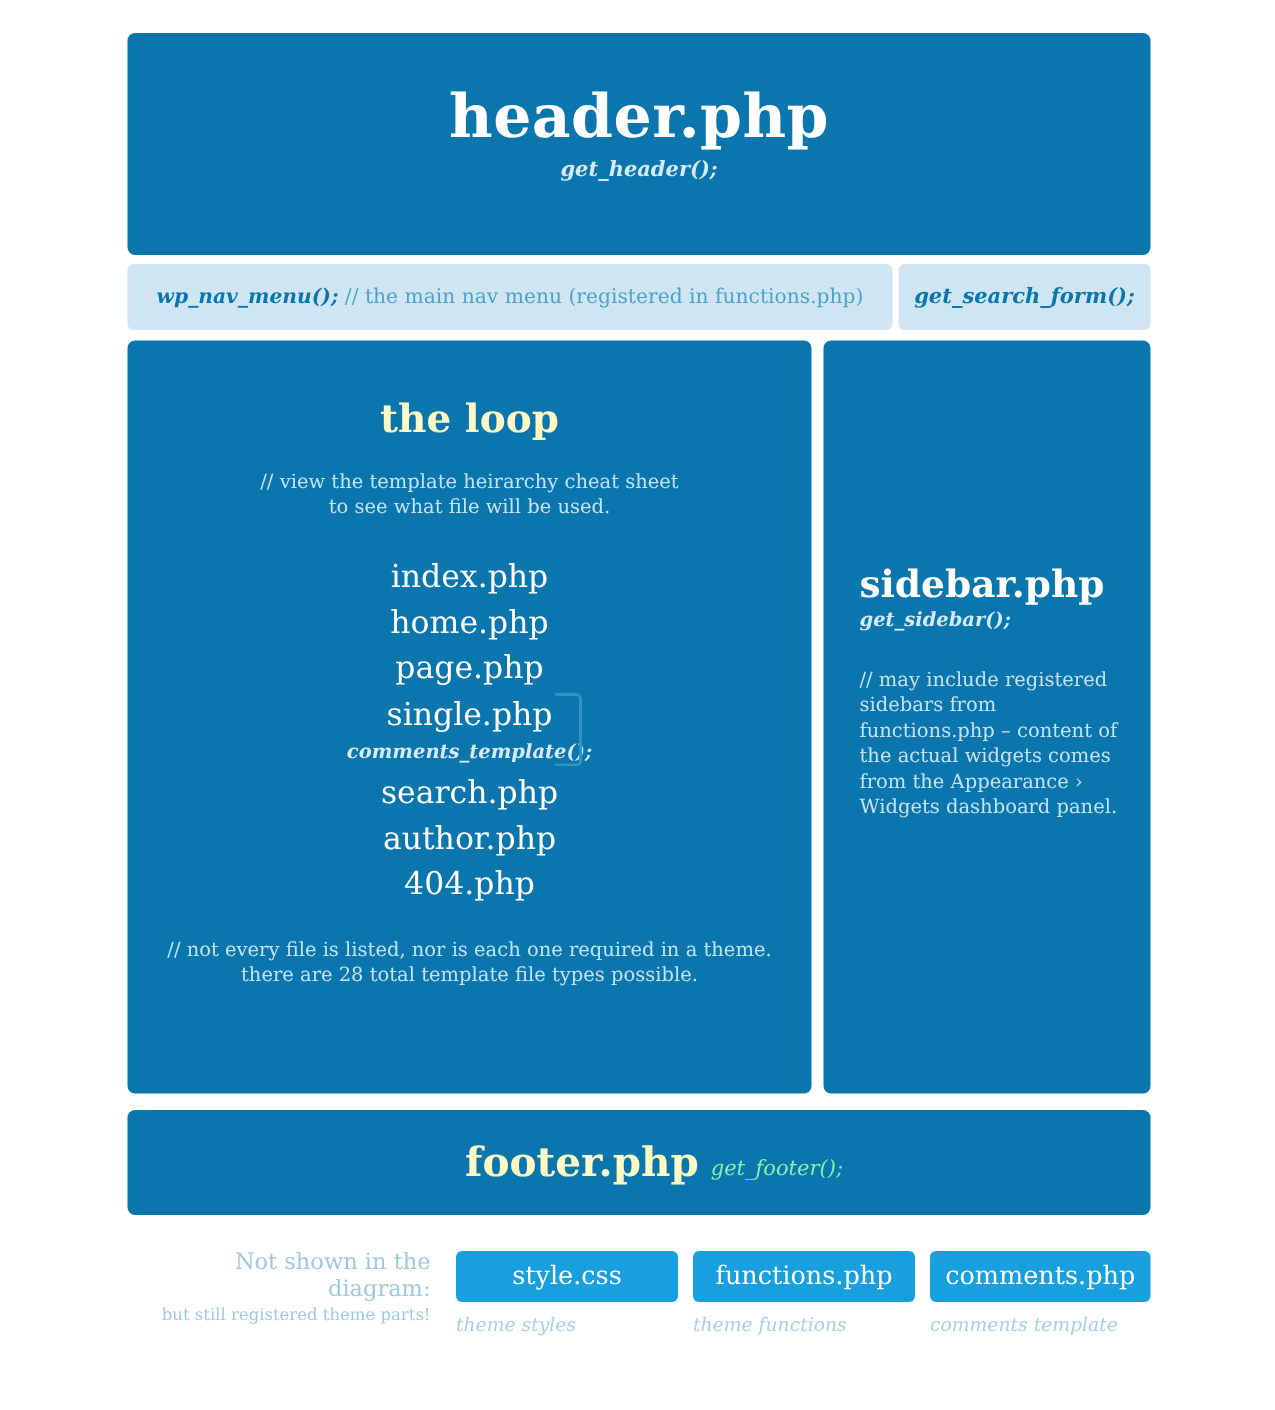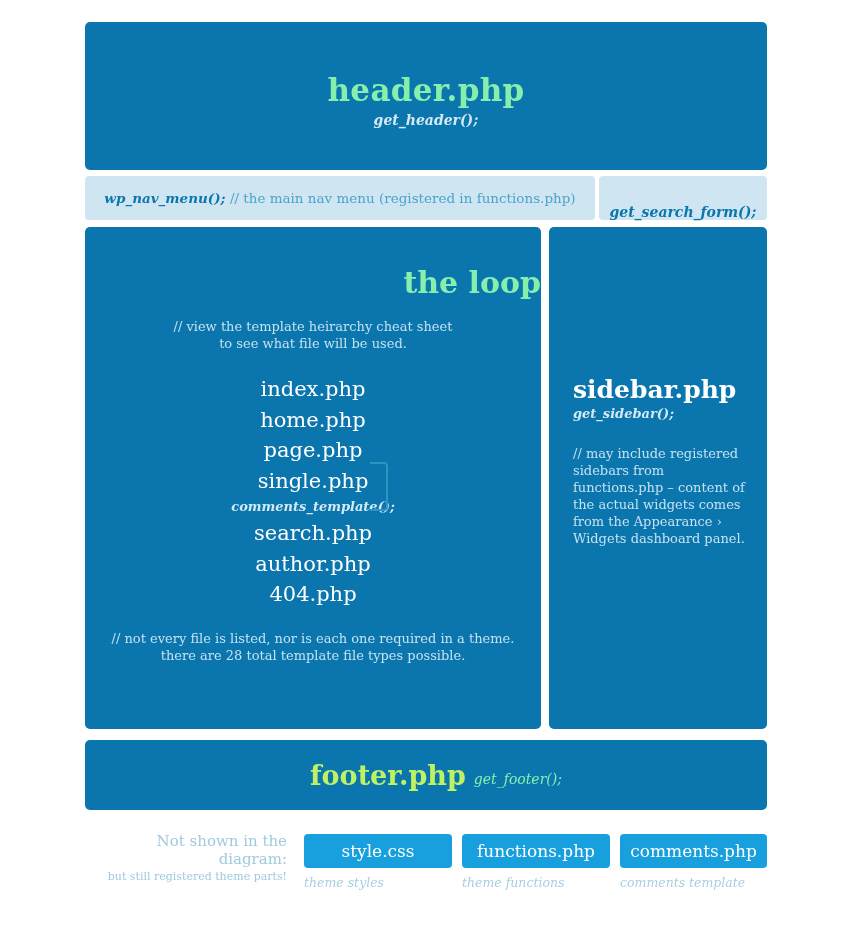--- a/index.html
+++ b/index.html
@@ -28,24 +28,24 @@
     left: 85px;
     top: 22px;
     width: 682px;
     height: 148px;
     background: #0b76ad;
     border-radius: 5px;
     text-align: center;
   }
   .header-title {
     font-family: "DejaVu Serif", serif;
-    font-size: 31px;
-    font-weight: bold;
-    color: #86efac;
-    padding-top: 50px;
+    font-size: 40px;
+    font-weight: bold;
+    color: #ffffff;
+    padding-top: 32px;
     letter-spacing: 0.3px;
   }
   .header-sub {
     font-family: "DejaVu Serif", serif;
     font-style: italic;
     font-weight: bold;
     font-size: 14px;
     color: #d6eaf5;
     margin-top: 4px;
   }
@@ -84,21 +84,21 @@
   }
   .search-block {
     position: absolute;
     left: 514px;
     top: 0;
     width: 168px;
     height: 44px;
     background: #cfe6f2;
     border-radius: 4px;
     display: flex;
-    align-items: flex-end;
+    align-items: center;
     justify-content: center;
   }
   .search-text {
     font-family: "DejaVu Serif", serif;
     font-style: italic;
     font-weight: bold;
     font-size: 14px;
     color: #0b76ad;
   }
 
@@ -108,25 +108,24 @@
     left: 85px;
     top: 227px;
     width: 456px;
     height: 502px;
     background: #0b76ad;
     border-radius: 5px;
     text-align: center;
   }
   .loop-title {
     font-family: "DejaVu Serif", serif;
-    font-size: 30px;
+    font-size: 26px;
     font-weight: bold;
     padding-top: 38px;
-    color: #86efac;
-    text-align: right;
+    color: #fef9c3;
   }
   .loop-note {
     font-family: "DejaVu Serif", serif;
     font-size: 13px;
     color: #c4e2f2;
     line-height: 17px;
     margin: 18px auto 0 auto;
     width: 290px;
   }
   .file-list {
@@ -208,21 +207,21 @@
     background: #0b76ad;
     border-radius: 5px;
     display: flex;
     align-items: center;
     justify-content: center;
   }
   .footer-title {
     font-family: "DejaVu Serif", serif;
     font-size: 27px;
     font-weight: bold;
-    color: #bef264;
+    color: #fef9c3;
     margin-left: 20px;
   }
   .footer-sub {
     font-family: "DejaVu Serif", serif;
     font-style: italic;
     font-weight: normal;
     font-size: 14px;
     color: #86efac;
     margin-left: 8px;
     position: relative;

